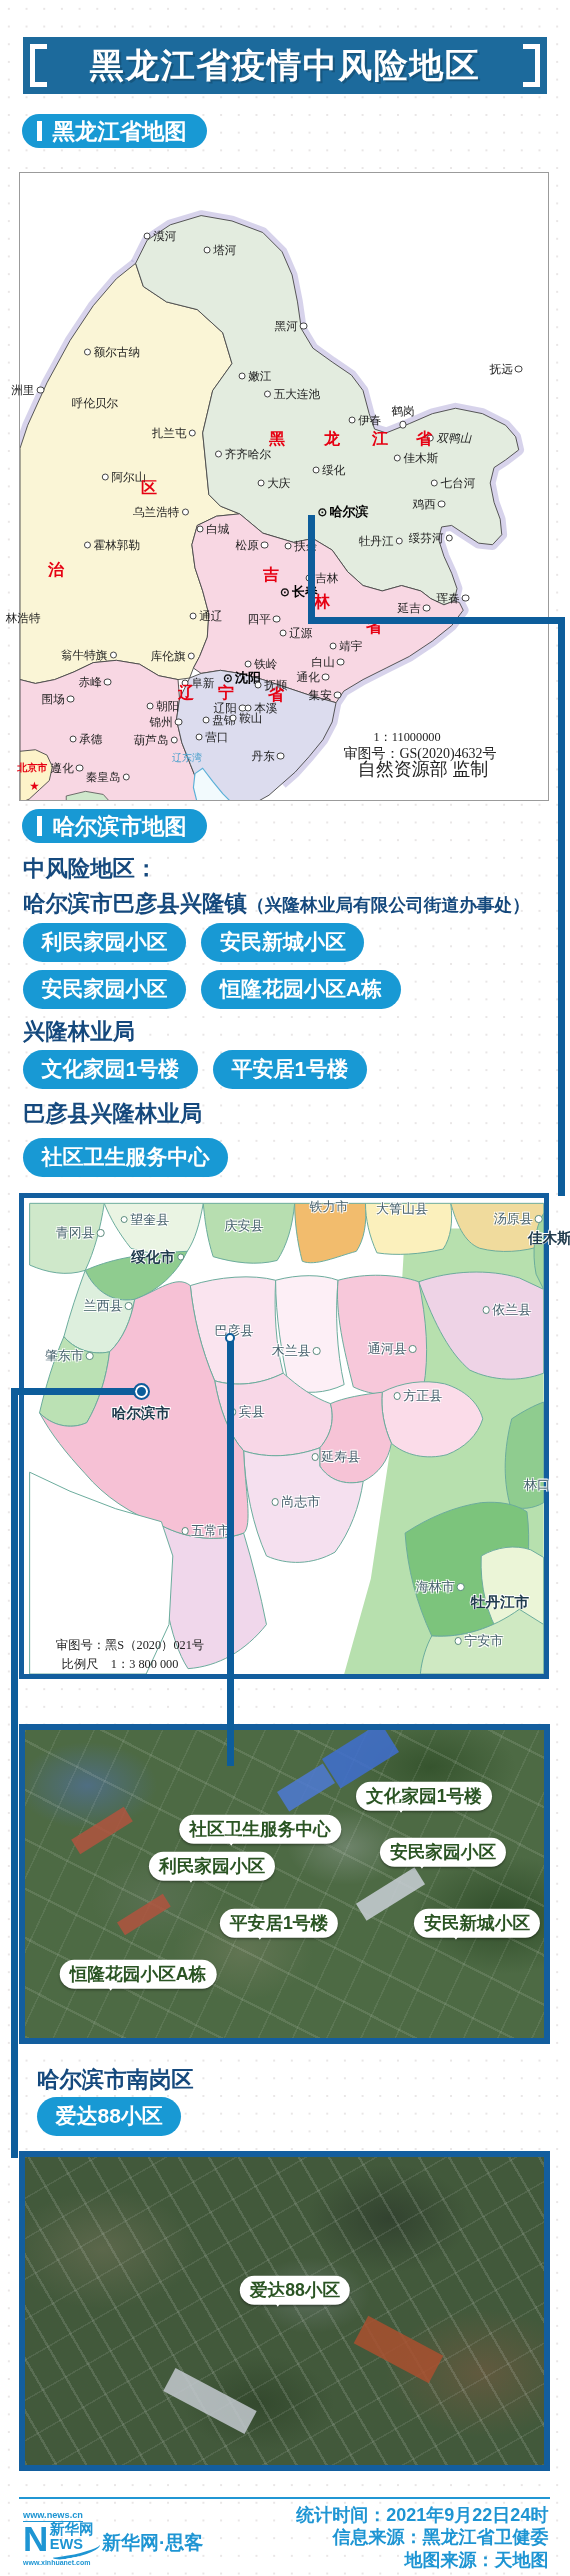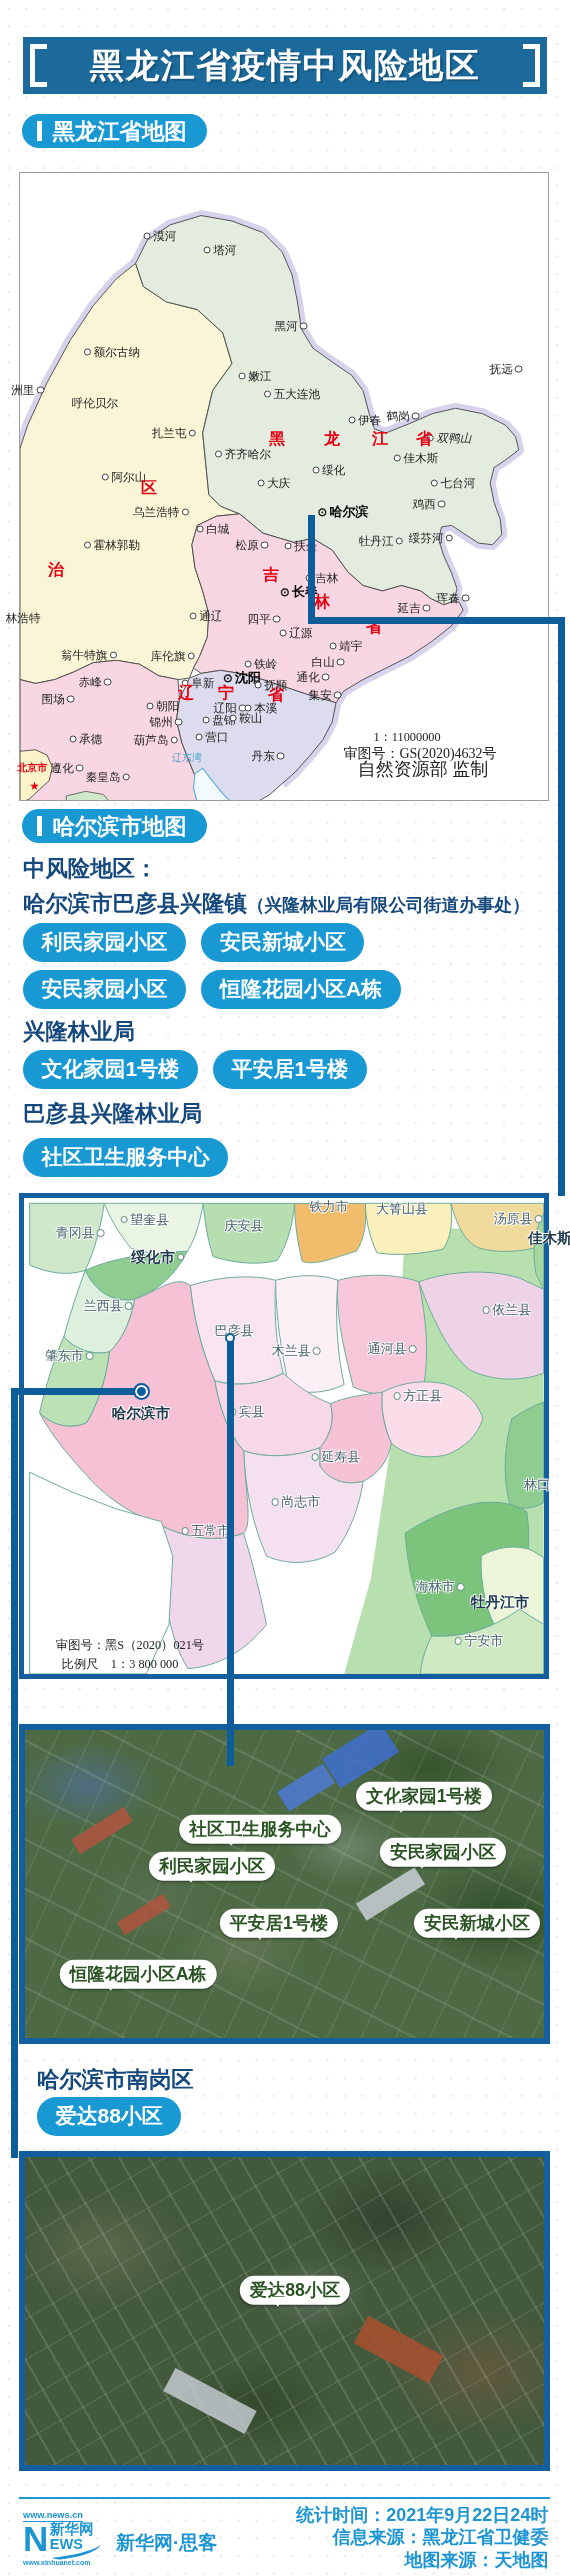--- a/index.html
+++ b/index.html
@@ -89,21 +89,21 @@
   .credits{right:21.6px;top:2504px;text-align:right;color:#1e95d3;font-weight:bold;
            font-size:18px;line-height:22.4px;}
   .logo{left:23px;top:2507px;width:177px;color:#1e95d3;}
   .logo .top{font-size:9.2px;font-weight:bold;border-bottom:1.5px solid #1e95d3;display:inline-block;padding-bottom:0.8px;}
   .logo .mark{display:flex;align-items:flex-start;gap:1.5px;}
   .logo .n{font-size:35px;font-weight:900;line-height:34px;}
   .logo .stack{display:flex;flex-direction:column;font-weight:900;line-height:15.4px;font-size:14.6px;}
   .swoosh{width:49px;height:9.2px;border-bottom:3.9px solid #1e95d3;border-radius:0 0 90% 40%;
           transform:rotate(-10deg);margin:-10.8px 0 0 29px;}
   .logo .bot{font-size:7px;font-weight:bold;margin-top:1.5px;}
-  .brand{left:116px;top:2530px;color:#1e95d3;font-weight:bold;font-size:19px;white-space:nowrap;}
+  .brand{left:102px;top:2530px;color:#1e95d3;font-weight:bold;font-size:19px;white-space:nowrap;}
 </style>
 </head>
 <body>
 
 <div class="page">
 
   <div class="abs banner">
     <div class="brk l"></div>
     <div class="ttl">黑龙江省疫情中风险地区</div>
     <div class="brk r"></div>
@@ -163,21 +163,21 @@
           <span class="txt">呼伦贝尔</span>
         </span>
         <span class="mlabel" style="left: 272px; top: 221px;">
           <span class="dot"></span>
           <span class="txt">五大连池</span>
         </span>
         <span class="mlabel" style="left: 345px; top: 247px;">
           <span class="dot"></span>
           <span class="txt">伊春</span>
         </span>
-        <span class="mlabel" style="left: 383px; top: 243px;">
+        <span class="mlabel" style="left: 383px; top: 243px; flex-direction: column;">
           <span class="txt">鹤岗</span>
           <span class="dot"></span>
         </span>
         <span class="mlabel" style="left: 154px; top: 260px;">
           <span class="txt">扎兰屯</span>
           <span class="dot"></span>
         </span>
         <span class="mlabel" style="left: 223px; top: 281px;">
           <span class="dot"></span>
           <span class="txt">齐齐哈尔</span>

